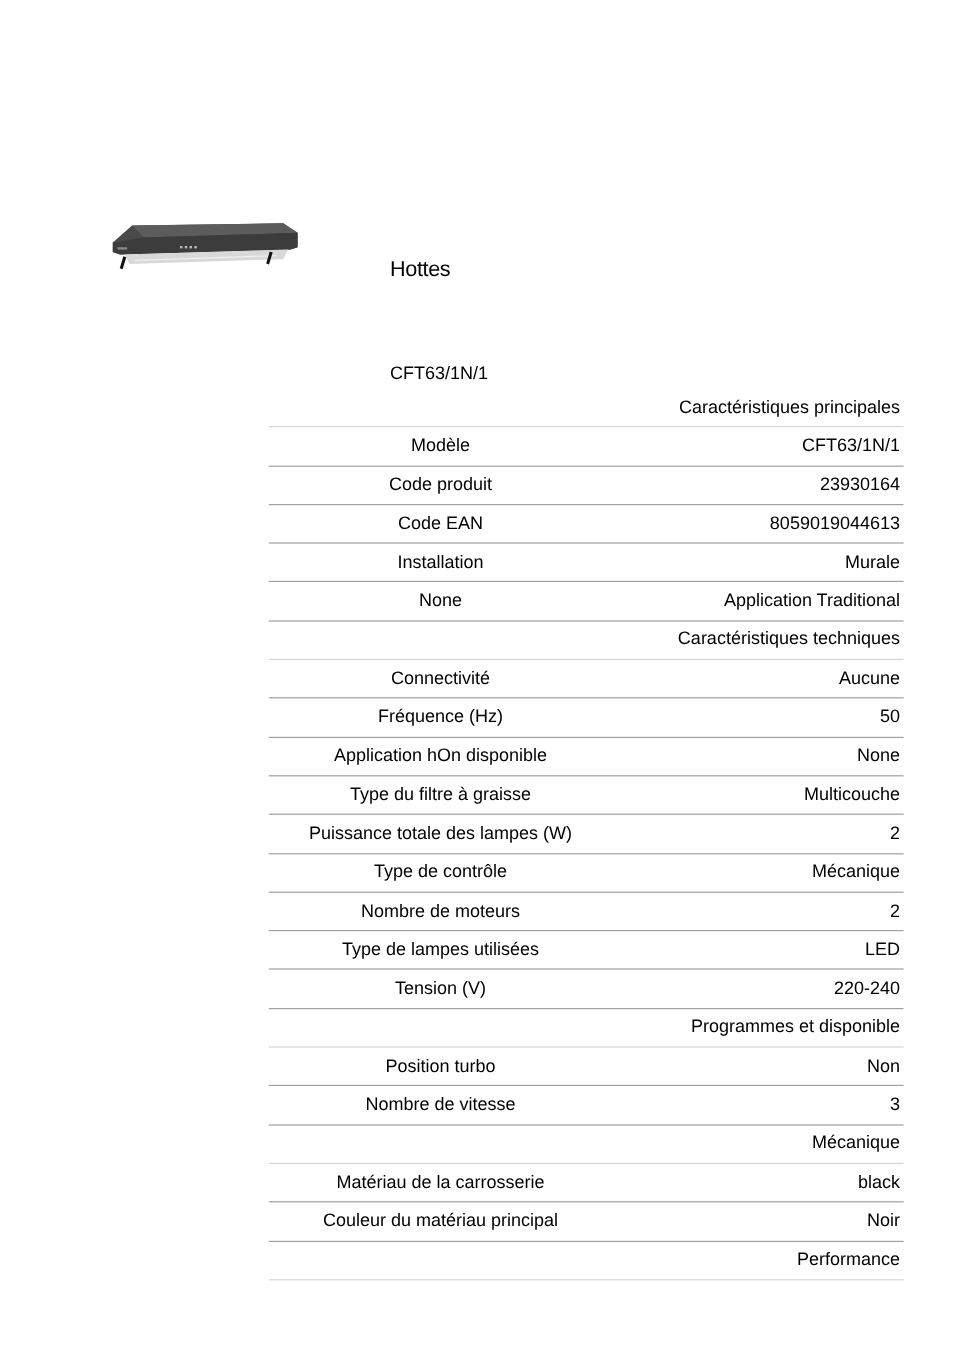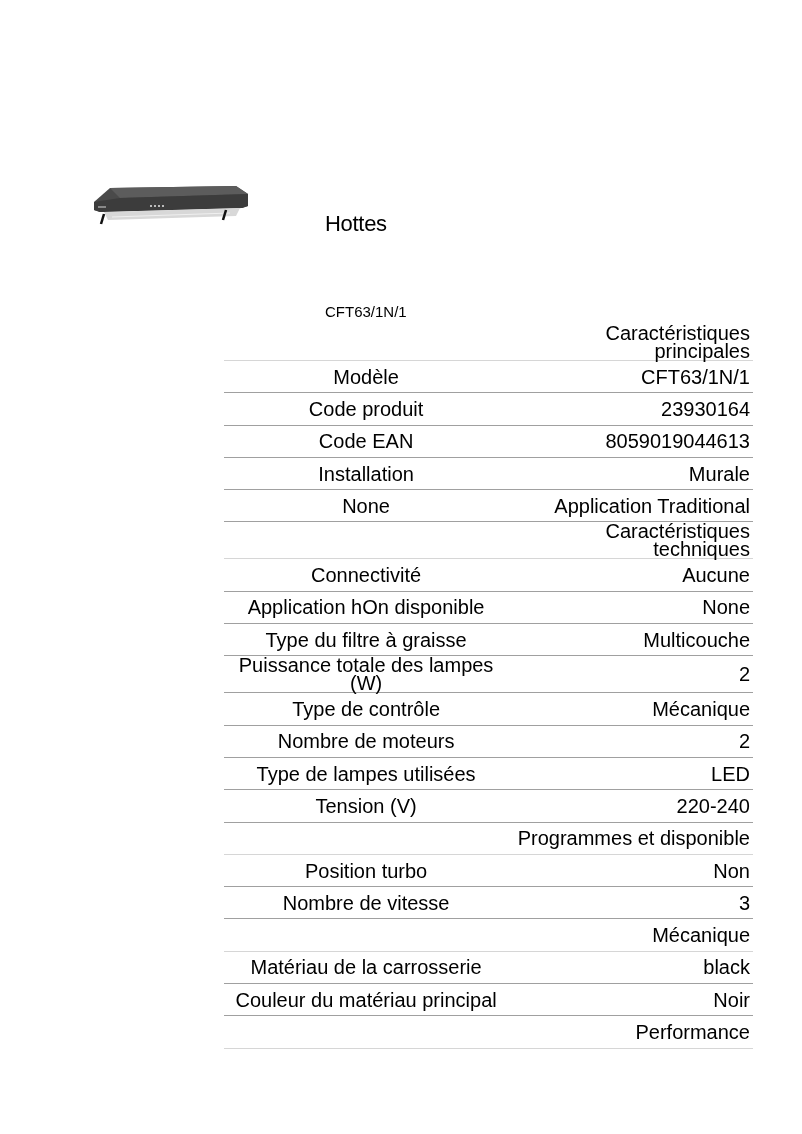--- a/index.html
+++ b/index.html
@@ -4,29 +4,29 @@
   <style>
     html, body { margin: 0; padding: 0; background: #ffffff; }
     body {
       width: 802px; height: 1134px; position: relative; overflow: hidden;
       font-family: "Liberation Sans", sans-serif; color: #000;
     }
     .product-image {
       position: absolute; left: 90px; top: 184px; width: 162px; height: 42px;
     }
     .title {
-      position: absolute; left: 325px; top: 208px; font-size: 22px; line-height: 32px;
+      position: absolute; left: 325px; top: 208px; font-size: 18px; line-height: 32px;
       letter-spacing: -0.3px;
     }
     .model-ref {
       position: absolute; left: 325px; top: 303px; font-size: 15px; line-height: 18px;
     }
     .spec-table {
       position: absolute; left: 224px; top: 324px; width: 529px;
-      border-collapse: collapse; font-size: 20px;
+      border-collapse: collapse; font-size: 15px;
     }
     .spec-table td {
       height: 31.3px; padding: 0 3px; vertical-align: middle; line-height: 18px;
     }
     .spec-table tr { border-bottom: 1px solid #a0a0a0; }
     .spec-table tr.section { border-bottom: 1.5px solid #d6d6d6; }
     .spec-table td.label { text-align: center; }
     .spec-table td.value { text-align: right; }
   </style>
 </head>
@@ -80,20 +80,24 @@
       </tr>
       <tr class="section">
         <td class="label"></td>
         <td class="value">Caractéristiques techniques</td>
       </tr>
       <tr class="row">
         <td class="label">Connectivité</td>
         <td class="value">Aucune</td>
       </tr>
       <tr class="row">
+        <td class="label">Fréquence (Hz)</td>
+        <td class="value">50</td>
+      </tr>
+      <tr class="row">
         <td class="label">Application hOn disponible</td>
         <td class="value">None</td>
       </tr>
       <tr class="row">
         <td class="label">Type du filtre à graisse</td>
         <td class="value">Multicouche</td>
       </tr>
       <tr class="row">
         <td class="label">Puissance totale des lampes (W)</td>
         <td class="value">2</td>

